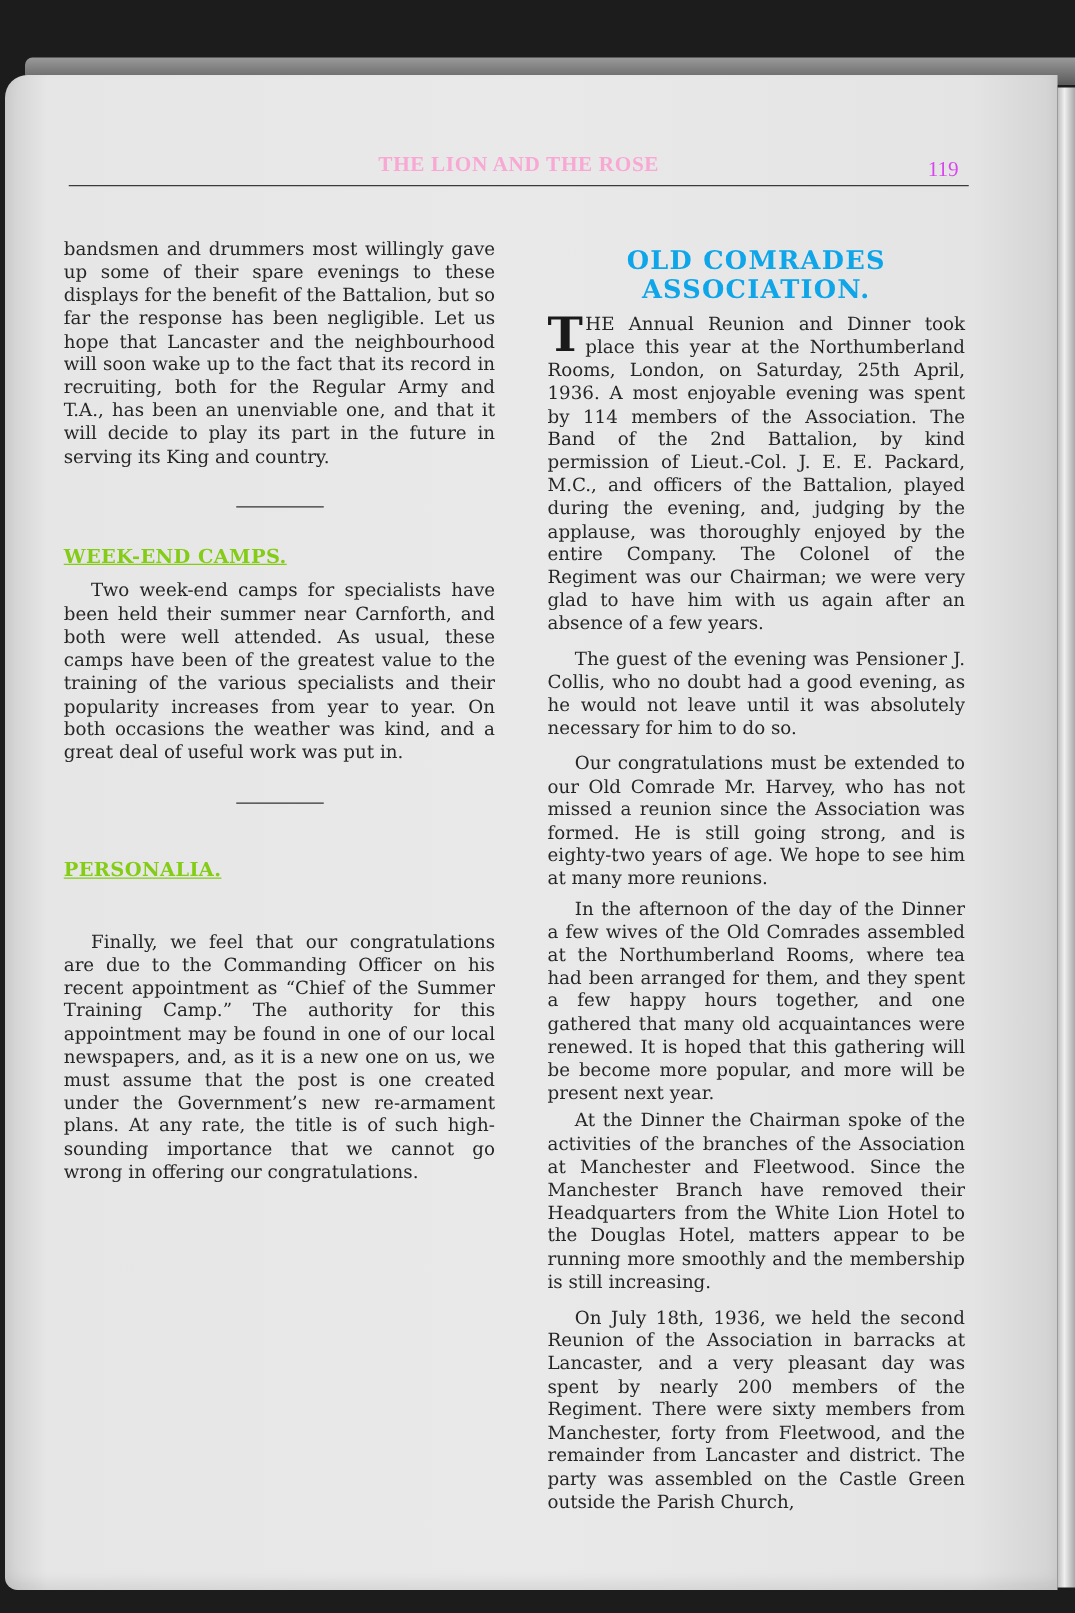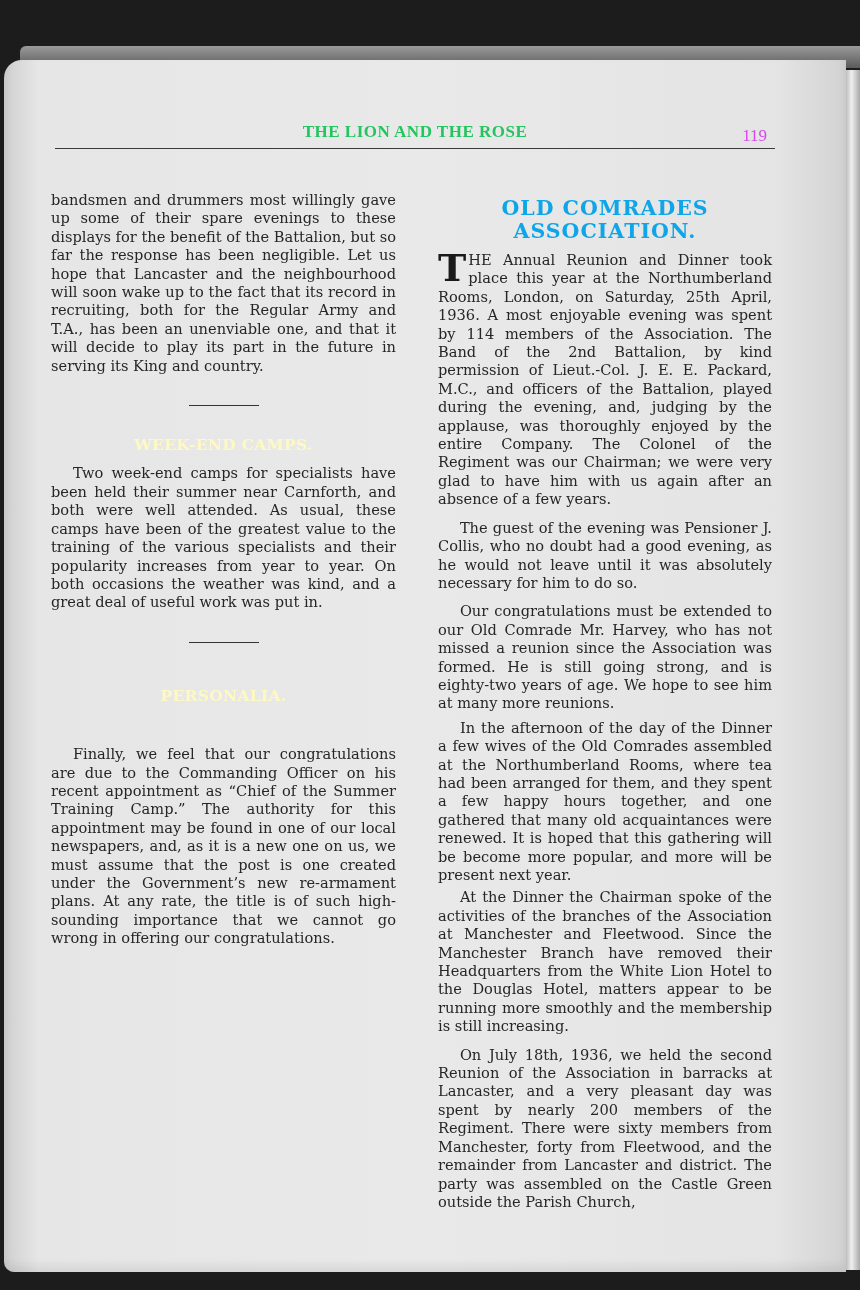--- a/index.html
+++ b/index.html
@@ -25,43 +25,43 @@
     position: absolute; right: 0; top: 70px; width: 14px; height: 1200px;
     background: linear-gradient(90deg, #bdbdbd, #efefef 40%, #a8a8a8);
   }
   .running-head {
     position: absolute; left: 55px; top: 122px; width: 720px; height: 26px;
     border-bottom: 1.5px solid #3a3a3a;
   }
   .running-title {
     position: absolute; left: 0; right: 0; top: 0; text-align: center;
     font-family: "Liberation Serif", serif; font-weight: bold;
-    font-size: 17px; letter-spacing: 0.5px; color: #22c55e;
+    font-size: 17px; letter-spacing: 0.5px; color: #f9a8d4;
   }
   .page-number {
     position: absolute; right: 8px; top: 4px;
     font-family: "Liberation Serif", serif; font-size: 17px; color: #d946ef;
   }
   .column {
     position: absolute; top: 163px; width: 345px;
     font-family: "DejaVu Serif", serif; font-size: 14.6px; line-height: 18.4px;
     color: #262626; text-align: justify; margin-top: 28px;
   }
   .col-left { left: 51px; }
   .col-right { left: 438px; width: 334px; }
   p { margin: 0; text-indent: 1.5em; }
   p.noindent { text-indent: 0; }
   .gap { height: 10px; }
   .rule {
     width: 70px; height: 0; border-top: 1.5px solid #333;
     margin: 0 auto;
   }
   .section-head {
-    text-align: center; font-size: 15.5px; letter-spacing: 0.3px;
-    color: #fef9c3; margin: 0;
+    text-align: left; font-size: 15.5px; letter-spacing: 0.3px;
+    color: #84cc16; margin: 0; text-decoration: underline;
   }
   .big-head {
     text-align: center; font-weight: bold; font-size: 20.5px; line-height: 23px;
     letter-spacing: 1px; color: #0ea5e9; margin: 6px 0 8px 0;
   }
   .dropcap {
     float: left; font-size: 38px; line-height: 30px; font-weight: bold;
     margin: 2px 2px 0 0; color: #1a1a1a;
   }
 </style>

